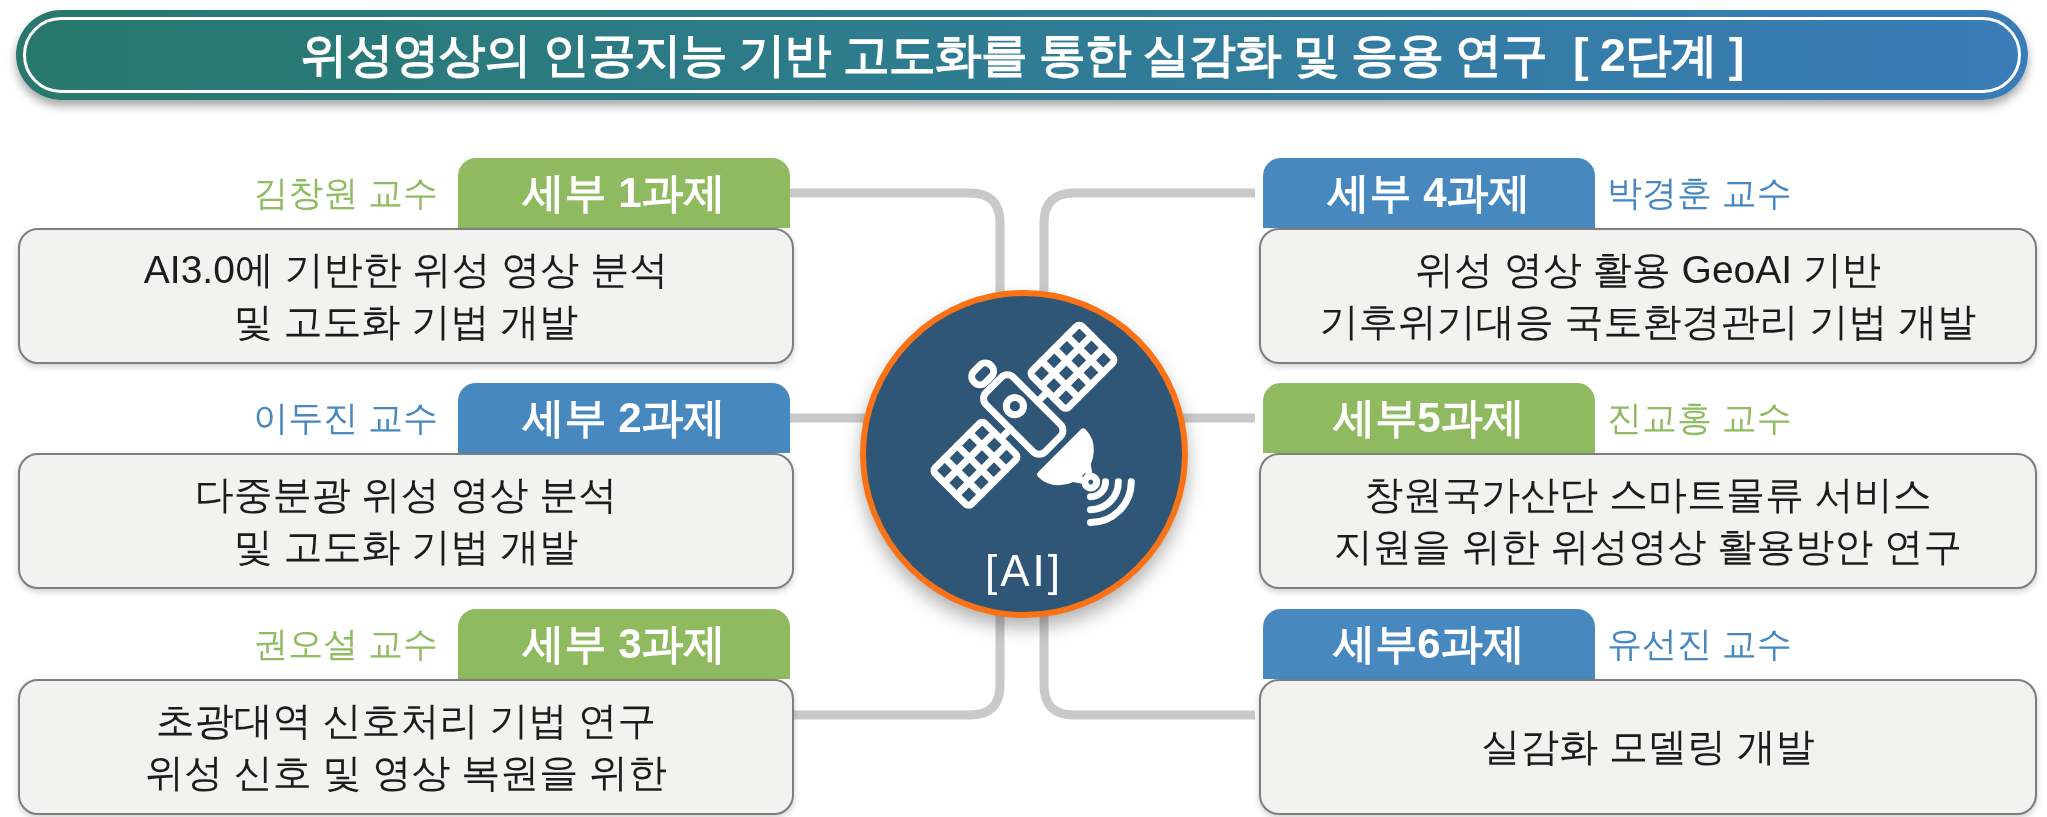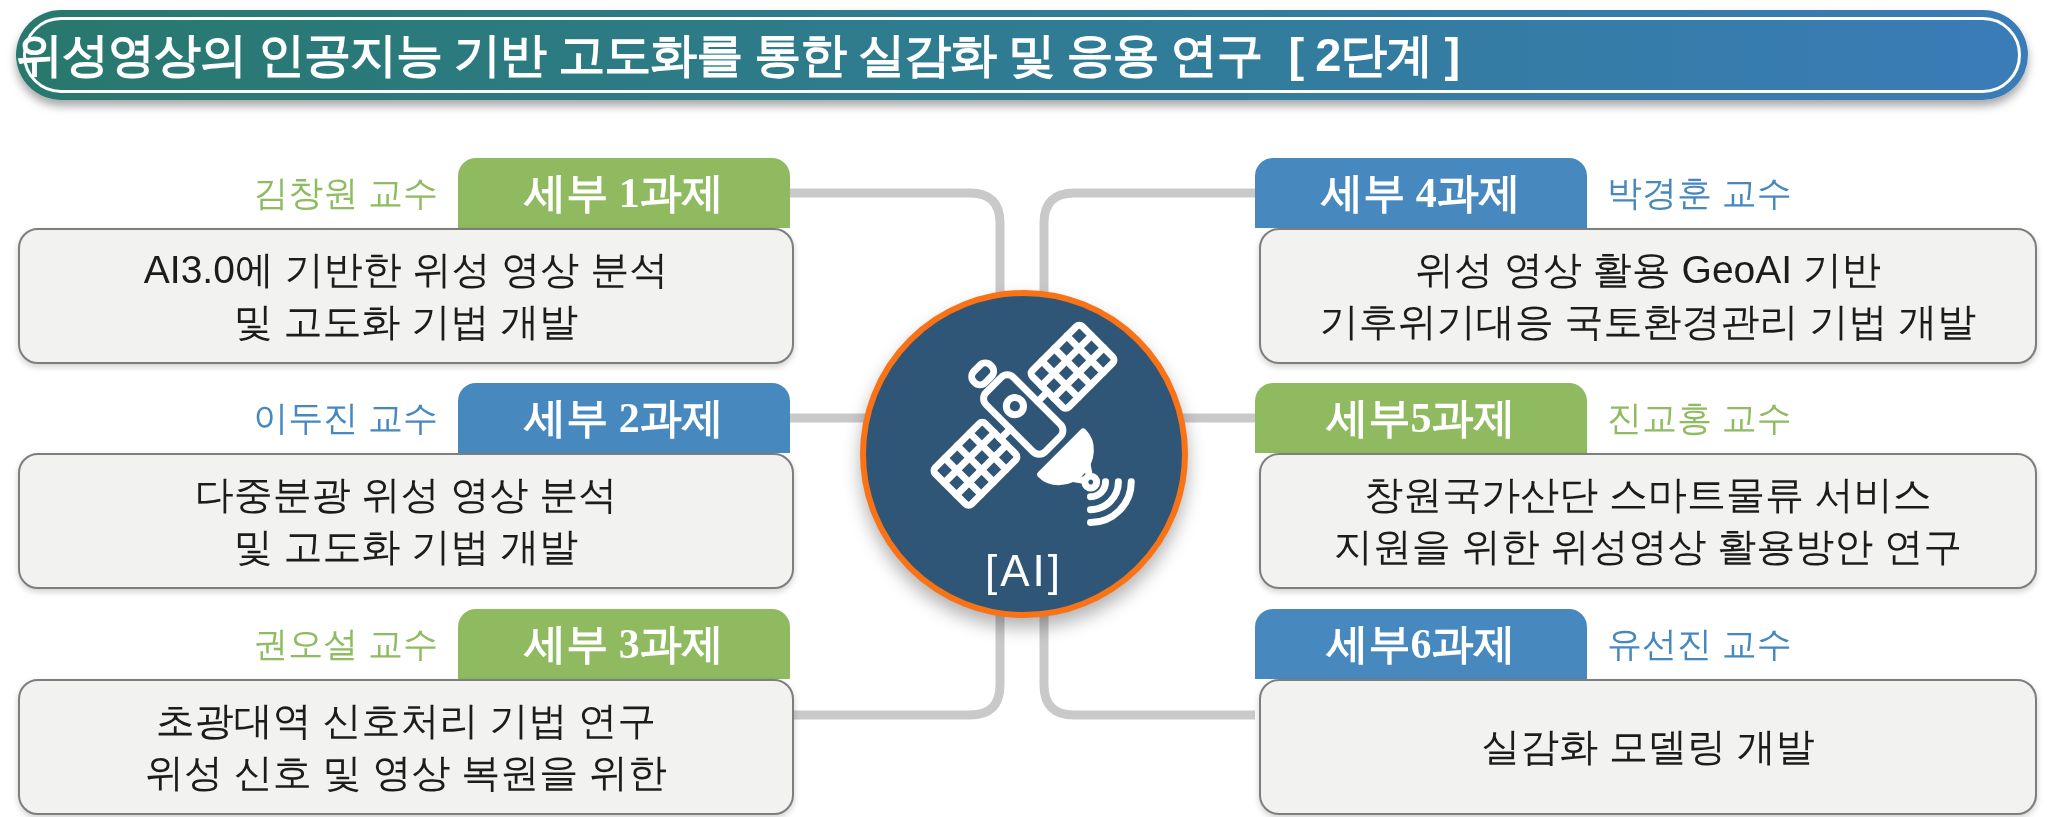--- a/index.html
+++ b/index.html
@@ -6,42 +6,42 @@
   html,body { width:2047px; height:817px; background:#ffffff; overflow:hidden;
               font-family:"Liberation Sans","DejaVu Sans",sans-serif; }
   .canvas { position:relative; width:2047px; height:817px; background:#ffffff; }
 
   
   .title-bar {
     position:absolute; left:16px; top:10px; width:2012px; height:90px;
     border-radius:46px;
     background:linear-gradient(90deg,#28786D 0%, #2E7C8F 45%, #3A7CB8 100%);
     box-shadow:0 6px 10px rgba(0,0,0,0.35);
-    display:flex; align-items:center; justify-content:flex-start;
+    display:flex; align-items:center; justify-content:center;
   }
   .title-bar::before {
     content:""; position:absolute; inset:7px; border:3px solid #ffffff;
     border-radius:39px; pointer-events:none;
   }
   .title-text { color:#ffffff; font-size:47px; font-weight:bold; letter-spacing:-1px; white-space:nowrap; }
   .title-stage { margin-left:26px; }
 
   
   .connectors { position:absolute; left:0; top:0; z-index:1; }
 
   
   .card { position:absolute; z-index:2; }
   .card .tab {
     position:absolute; top:0; height:70px; width:332px;
     border-radius:18px 18px 0 0;
     display:flex; align-items:center; justify-content:center;
-    color:#ffffff; font-size:42px; font-weight:bold;font-family:Liberation Serif, serif;
+    color:#ffffff; font-size:42px; font-weight:bold;
   }
   .card.left  .tab { right:0; }
-  .card.right .tab { left:0; }
+  .card.right .tab { left:8px; }
   .card .prof { position:absolute; top:0; height:70px; line-height:70px;
                 font-size:35px; font-weight:normal; white-space:nowrap; }
   .card.left  .prof { right:352px; }
   .card.right .prof { left:352px; }
   .card .body {
     position:absolute; top:70px; left:4px; width:100%; height:136px;
     background:#F2F2F0; border:2px solid #7E7E7E; border-radius:20px;
     box-shadow:0 3px 6px rgba(0,0,0,0.18);
     display:flex; flex-direction:column; align-items:center; justify-content:center;
     font-size:39px; font-weight:500; color:#1C1C1C; line-height:1.34;

